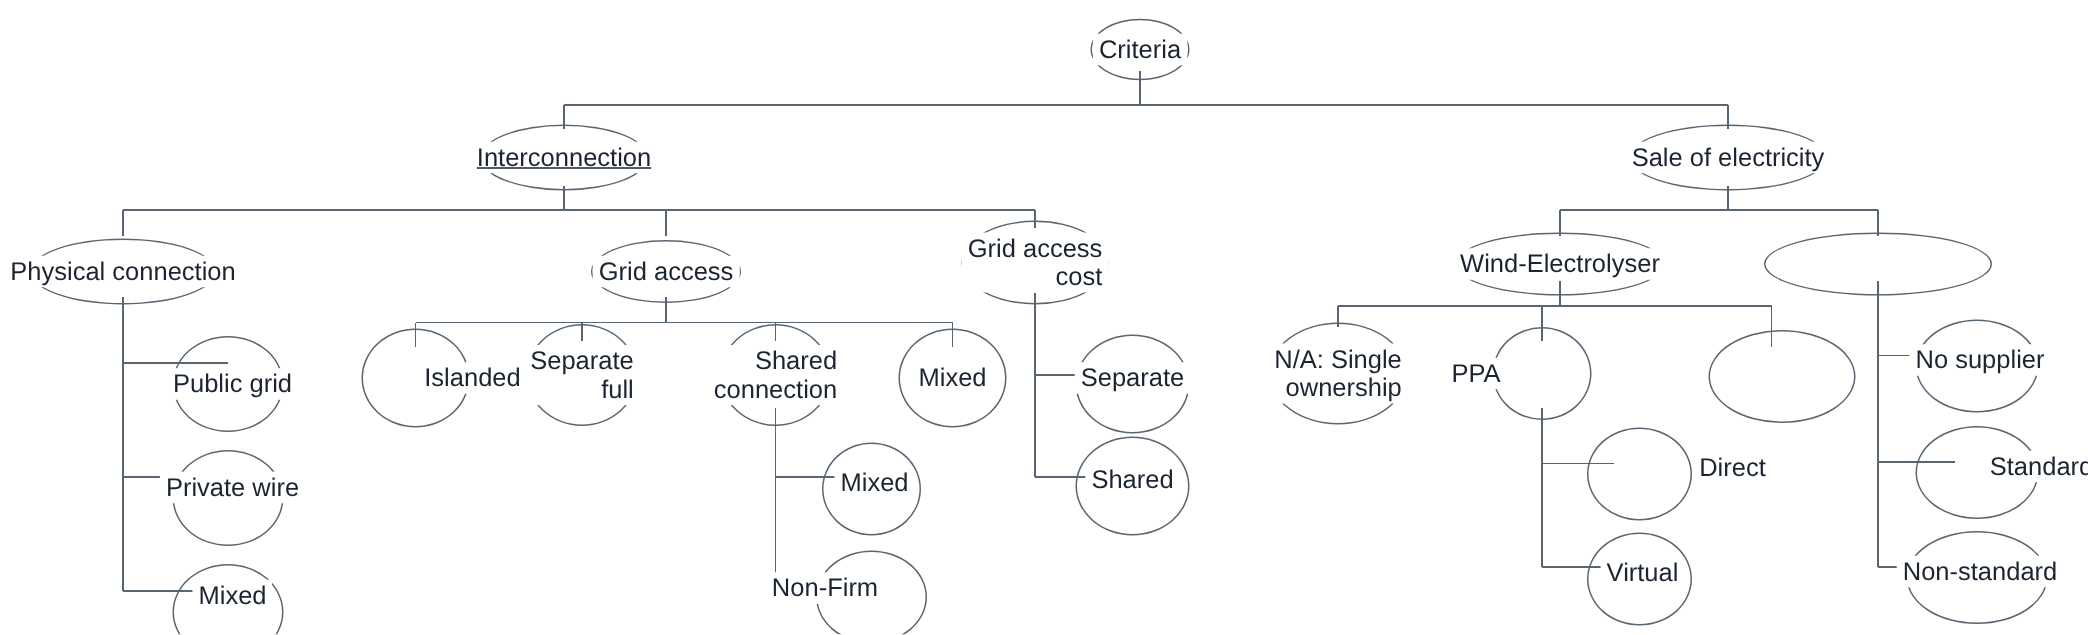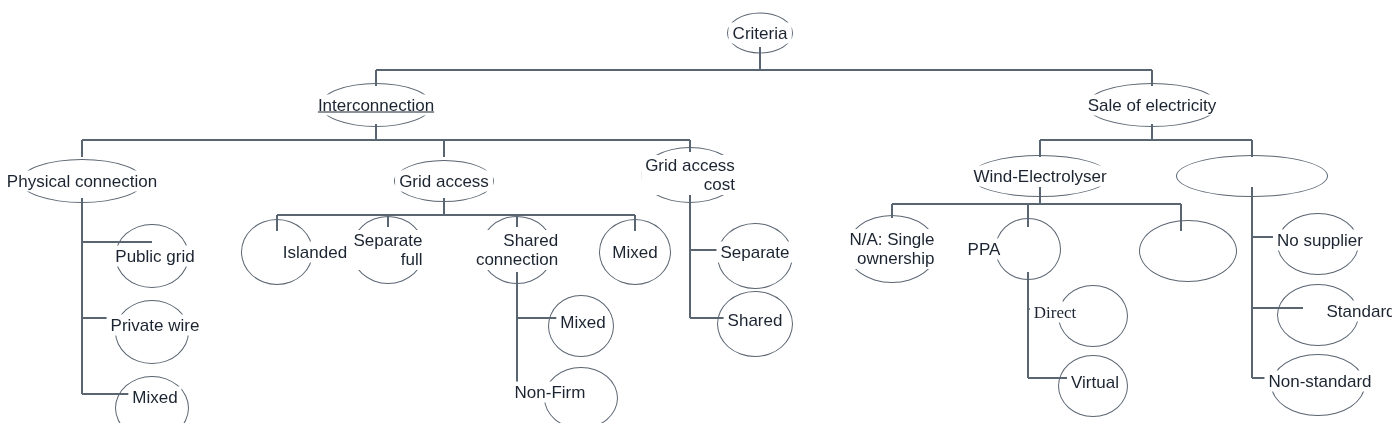--- a/index.html
+++ b/index.html
@@ -139,19 +139,19 @@
 connection</div>
   <div class="node" style="left:635px;top:252px;">Mixed</div>
   <div class="node" style="left:583px;top:322px;">Mixed</div>
   <div class="node" style="left:550px;top:392px;">Non-Firm</div>
   <div class="node" style="left:755px;top:252px;">Separate</div>
   <div class="node" style="left:755px;top:320px;">Shared</div>
   <div class="node" style="left:1040px;top:176px;">Wind-Electrolyser</div>
   <div class="node" style="left:892px;top:249px;">N/A: Single
 ownership</div>
   <div class="node" style="left:984px;top:249px;">PPA</div>
-  <div class="node" style="left:1055px;top:312px;font-family:Liberation Serif, serif;">Direct</div>
+  <div class="node" style="left:1155px;top:312px;">Direct</div>
   <div class="node" style="left:1095px;top:382px;">Virtual</div>
   <div class="node" style="left:1320px;top:240px;">No supplier</div>
   <div class="node" style="left:1320px;top:311px;margin-left:41px;">Standard</div>
   <div class="node" style="left:1320px;top:381px;">Non-standard</div>
 
 </div>
 
 </body></html>

